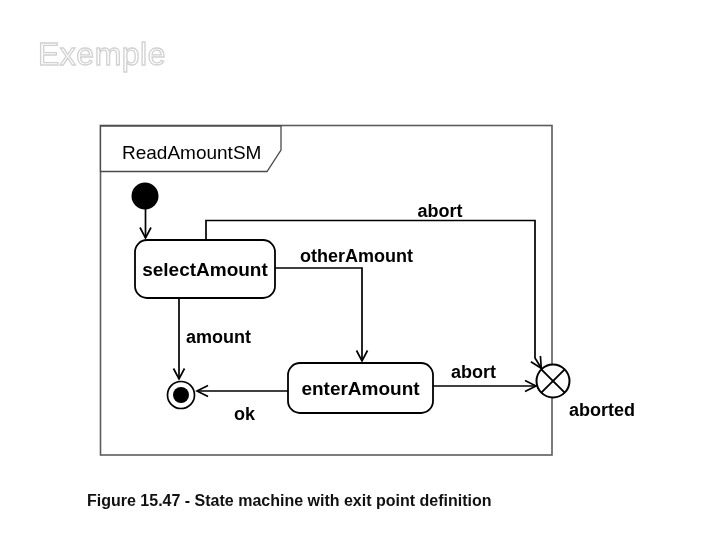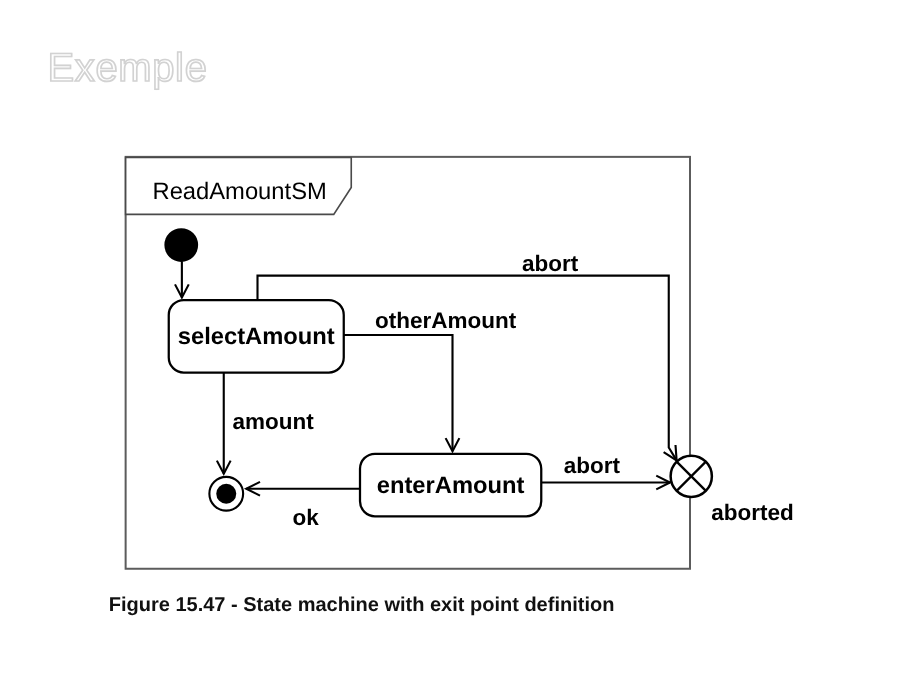--- a/index.html
+++ b/index.html
@@ -17,21 +17,21 @@
     font-size: 32px;
     font-weight: normal;
     color: #ffffff;
     -webkit-text-stroke: 1.3px #d2d2d2;
     text-shadow: 0 0 1px #d8d8d8;
     letter-spacing: 0.5px;
   }
   .diagram-svg { position: absolute; left: 0; top: 0; }
   .caption {
     position: absolute;
-    left: 87px; top: 476px;
+    left: 87px; top: 492px;
     font-size: 16px;
     font-weight: bold;
     color: #111111;
     line-height: 1.15;
     white-space: nowrap;
   }
   
   .frame-rect { fill: none; stroke: #5c5c5c; stroke-width: 1.6; }
   .tab-shape  { fill: #ffffff; stroke: #4a4a4a; stroke-width: 1.3; }
   .state-rect { fill: #ffffff; stroke: #000000; stroke-width: 1.8; }

